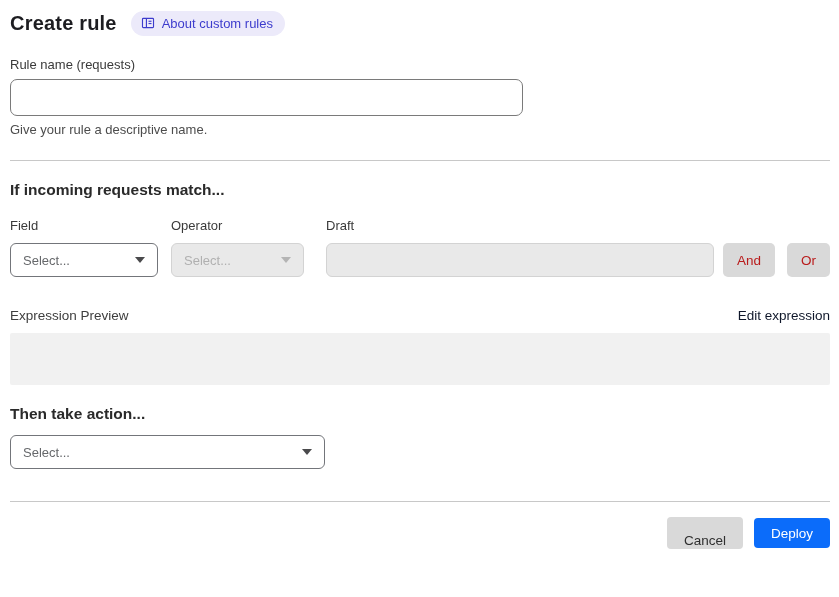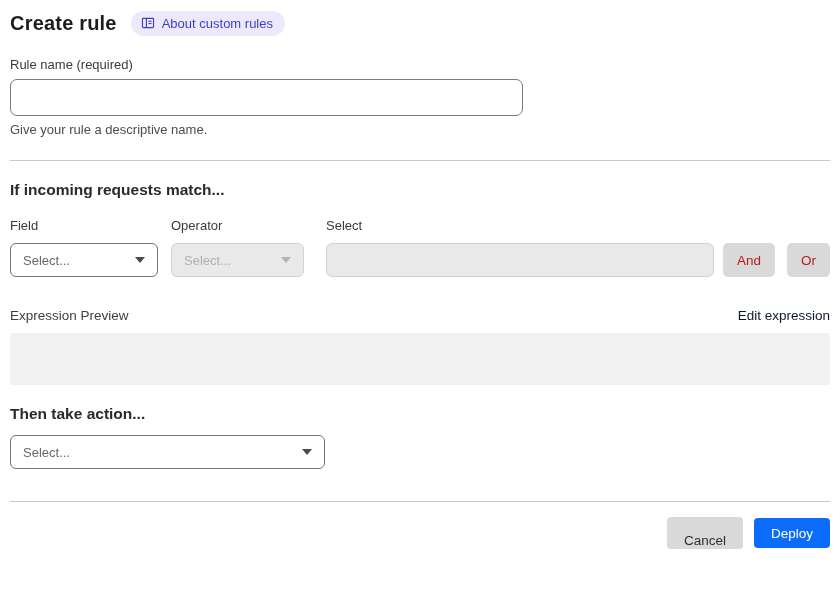--- a/index.html
+++ b/index.html
@@ -111,21 +111,21 @@
           <rect x="1.7" y="2.7" width="12.6" height="10.6" rx="1"></rect>
           <line x1="6.2" y1="2.7" x2="6.2" y2="13.3"></line>
           <line x1="8.6" y1="6" x2="12" y2="6"></line>
           <line x1="8.6" y1="8.6" x2="12" y2="8.6"></line>
         </svg>
       </span>
       <span>About custom rules</span>
     </button>
   </div>
 
-  <div class="form-label">Rule name (required)</div>
+  <div class="form-label">Rule name (requests)</div>
   <input class="rule-name-input" type="text" value="" style="">
   <div class="helper-text">Give your rule a descriptive name.</div>
 
   <hr class="divider divider-1">
 
   <div class="section-heading">If incoming requests match...</div>
 
   <div class="match-row">
     <div class="match-col col-field">
       <div class="ctl-label">Field</div>
@@ -137,21 +137,21 @@
 
     <div class="match-col col-operator">
       <div class="ctl-label">Operator</div>
       <div class="control select-disabled">
         <span>Select...</span>
         <span class="caret caret-disabled"></span>
       </div>
     </div>
 
     <div class="match-col col-value">
-      <div class="ctl-label">Select</div>
+      <div class="ctl-label">Draft</div>
       <input class="value-input" type="text" disabled="" value="" style="">
     </div>
 
     <button class="gray-btn and-btn">And</button>
     <button class="gray-btn or-btn">Or</button>
   </div>
 
   <div class="expr-row">
     <div class="expr-label">Expression Preview</div>
     <a class="text-link">Edit expression</a>

